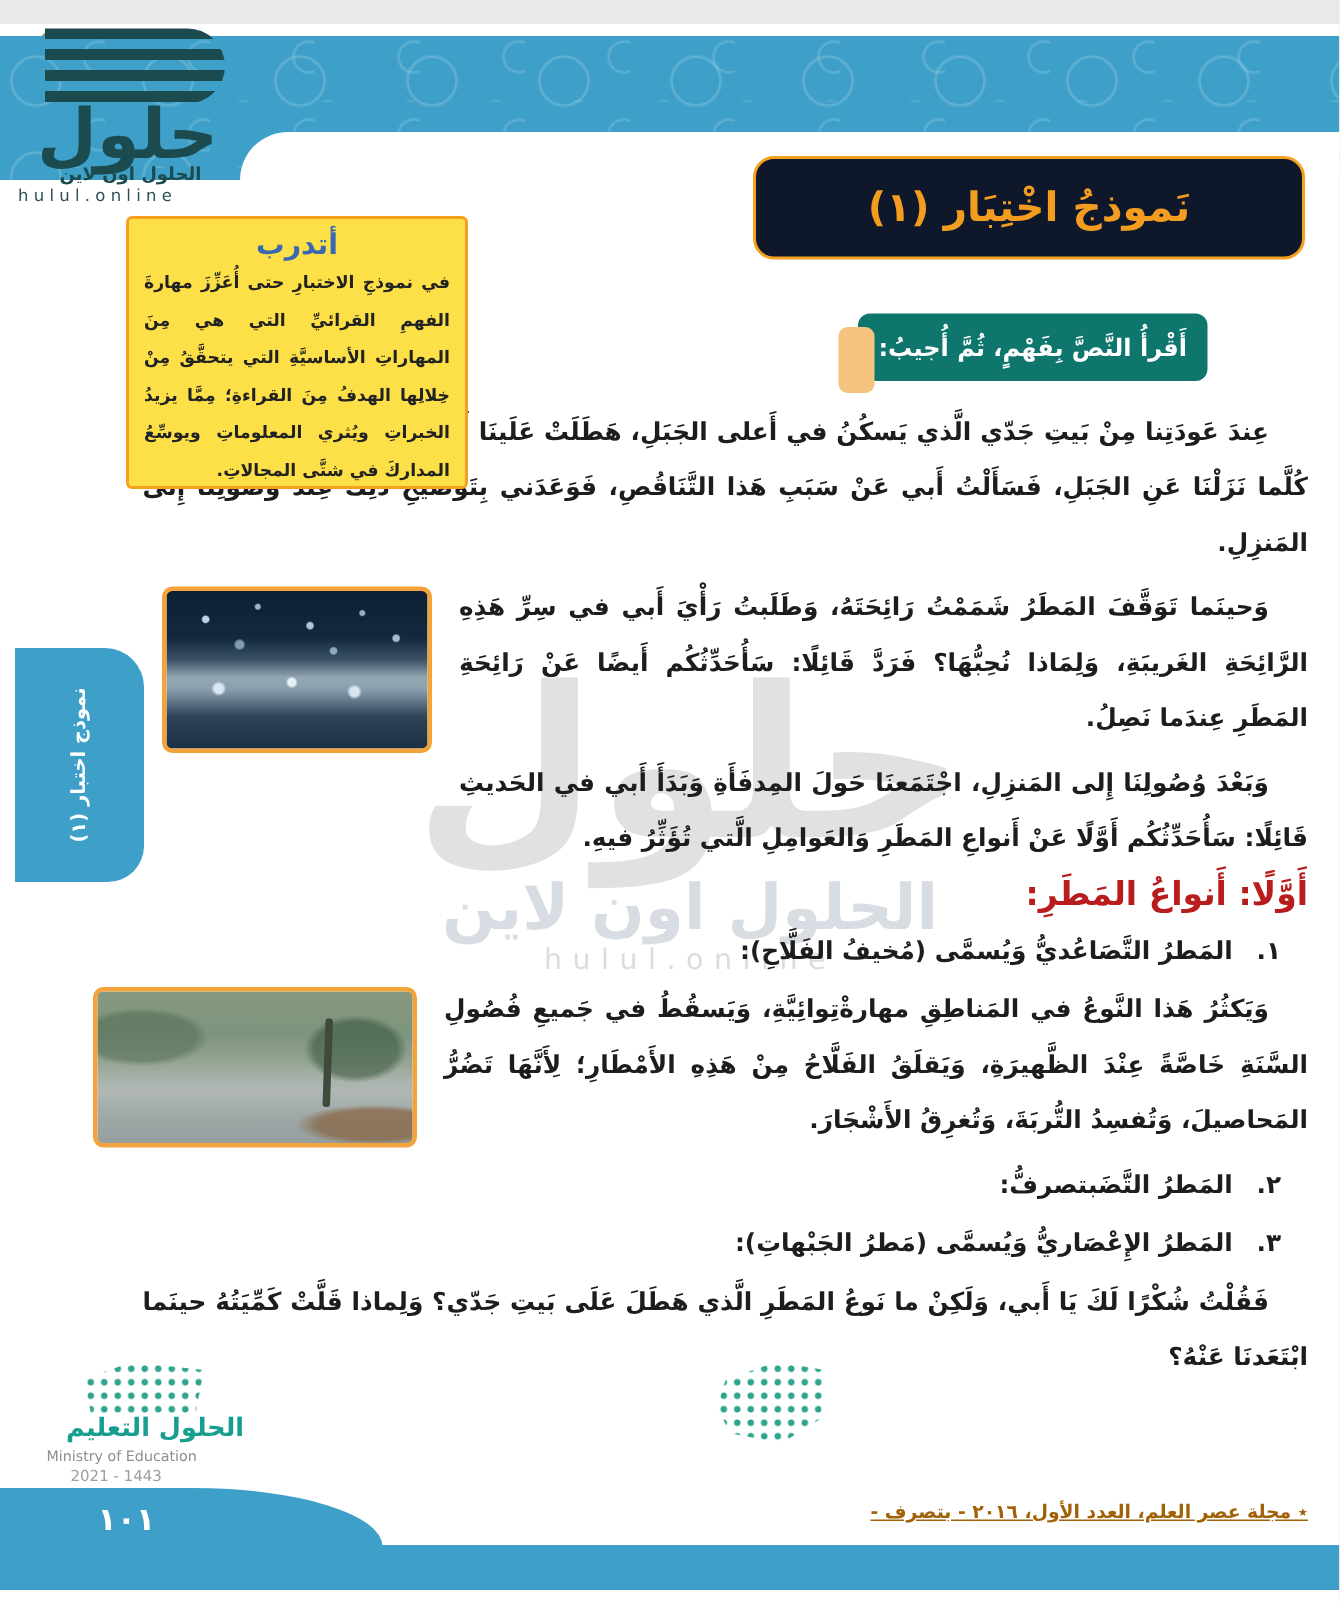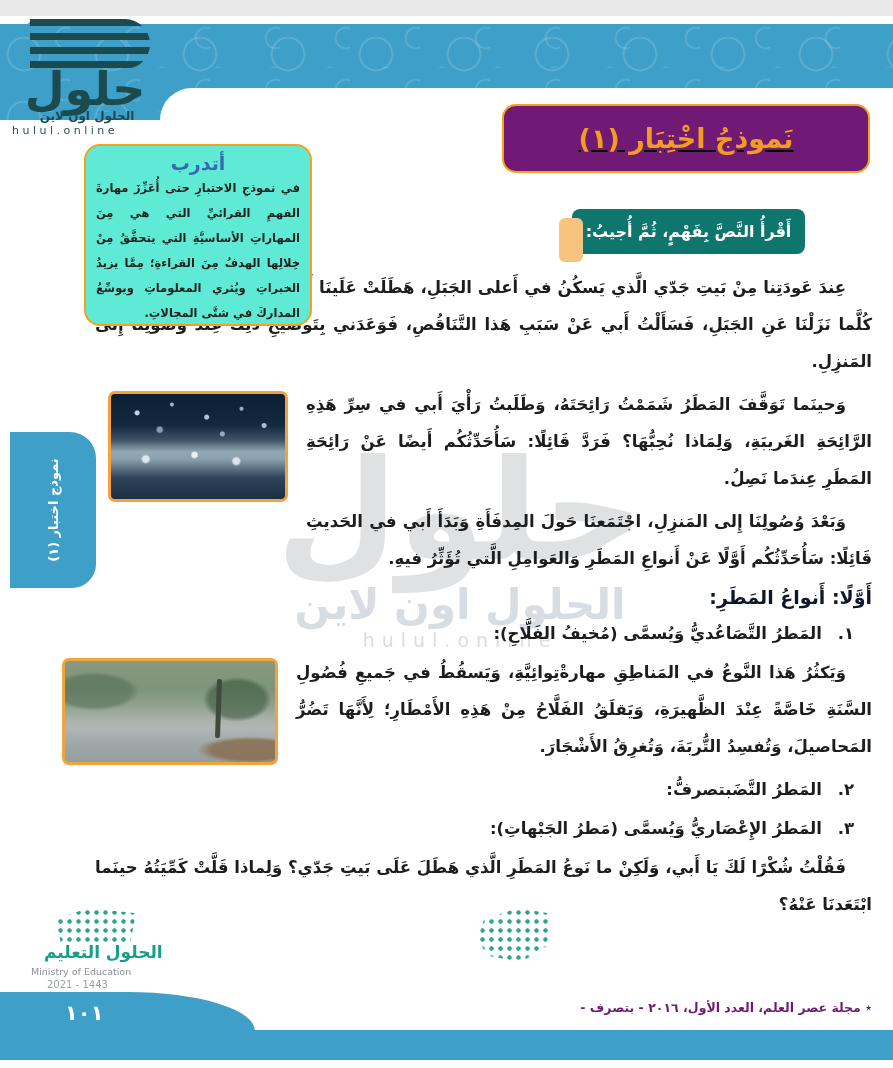--- a/index.html
+++ b/index.html
@@ -46,29 +46,29 @@
     background:repeating-linear-gradient(#1C4B4F 0 7px, transparent 7px 14px);
     border-radius:0 26px 26px 0;
   }
   .brand-word { font-size:46px; font-weight:bold; line-height:48px; margin:-4px 0 0 8px; direction:rtl; text-align:center; width:130px; }
   .brand-sub  { font-size:12px; font-weight:bold; direction:rtl; text-align:center; width:150px; margin-top:-4px; }
   .brand-domain { font-size:11px; letter-spacing:3.5px; color:#2C4F52; margin-top:1px; }
 
   
   .exam-box {
     position:absolute; left:502px; top:88px; width:368px; height:69px;
-    border:2.5px solid #F5A11F; border-radius:14px; background:#701a75;
-    display:flex; align-items:center; justify-content:center; z-index:5;text-decoration:underline;
+    border:2.5px solid #F5A11F; border-radius:14px; background:#0f172a;
+    display:flex; align-items:center; justify-content:center; z-index:5;
   }
   .exam-box span { color:#F29D20; font-size:27px; font-weight:bold; }
 
   
   .practice-box {
     position:absolute; left:84px; top:128px; width:228px; height:182px;
-    border:2.5px solid #F5A11F; border-radius:16px; background:#5eead4;
+    border:2.5px solid #F5A11F; border-radius:4px; background:#fde047;
     padding:4px 10px; z-index:5; direction:rtl;
   }
   .practice-title { color:#3A67B1; font-size:19px; font-weight:bold; text-align:center; line-height:26px; }
   .practice-body  { font-size:11.5px; font-weight:bold; color:#222; text-align:justify; line-height:25px; }
 
   
   .instruction {
     position:absolute; left:572px; top:193px; width:233px; height:45px;
     background:#0f766e; border-radius:8px; z-index:5;
     display:flex; align-items:center; justify-content:center;
@@ -90,21 +90,21 @@
 
   
   .content {
     position:absolute; left:62px; top:253px; width:810px; z-index:2;
     direction:rtl; text-align:justify;
     font-size:16.5px; font-weight:bold; color:#1d1d1d; line-height:37px;
   }
   .reading-title { text-align:center; color:#E5403A; font-size:30px; line-height:40px; margin:10px 0 8px; font-weight:bold; }
   .reading-title sup { font-size:13px; color:#E5403A; }
   .content p { margin:0 0 6px; padding-left:33px; text-indent:26px; }
-  .section-heading { color:#0f172a; font-size:19px; line-height:28px; margin:2px 0 4px; font-weight:bold; }
+  .section-heading { color:#b91c1c; font-size:22px; line-height:28px; margin:2px 0 4px; font-weight:bold; }
   .list-item { margin:0 0 2px; padding-left:33px; text-indent:18px; }
   .list-item .num { margin-left:10px; }
 
   figure { margin:0; }
   .fig1 {
     float:left; width:180px; height:111px; margin:5px 18px 10px 46px;
     border:3px solid #F2A33C; border-radius:7px; overflow:hidden;
     background:
       radial-gradient(circle 3px at 15% 18%, rgba(210,230,245,.9) 0 2px, transparent 3px),
       radial-gradient(circle 2px at 35% 10%, rgba(190,215,235,.8) 0 1.5px, transparent 2.5px),
@@ -150,21 +150,21 @@
   .sidebar-tab span {
     position:absolute; left:50%; top:50%;
     transform:translate(-50%,-50%) rotate(-90deg);
     white-space:nowrap; color:#fff; font-size:13px; font-weight:bold; direction:rtl;
   }
 
   
   .ministry-name { position:absolute; left:44px; top:926px; color:#169F8F; font-size:17px; font-weight:bold; z-index:2; direction:rtl; }
   .ministry-en   { position:absolute; left:31px; top:950px; color:#8a8f93; font-size:9.5px; z-index:2; direction:ltr; }
   .ministry-year { position:absolute; left:47px; top:963px; color:#9aa0a4; font-size:10px; z-index:2; direction:ltr; }
-  .footnote      { position:absolute; right:21px; top:984px; color:#701a75; font-size:12.5px; font-weight:bold; z-index:3; direction:rtl; }
+  .footnote      { position:absolute; right:21px; top:984px; color:#a16207; font-size:12.5px; font-weight:bold; z-index:3; direction:rtl;text-decoration:underline; }
   .footer-band   { position:absolute; left:0; top:1014px; width:893px; height:30px; background:#3EA0C8; z-index:4; }
   .footer-band::before {
     content:""; position:absolute; left:0; top:-38px; width:255px; height:39px;
     background:#3EA0C8; border-top-right-radius:130px 40px;
   }
   .page-number { position:absolute; left:65px; top:985px; color:#fff; font-size:21px; font-weight:bold; z-index:5; }
   .bottom-line { position:absolute; left:0; top:1060px; width:893px; height:3px; background:#4AA5CB; }
 </style>
 </head>
 <body>

